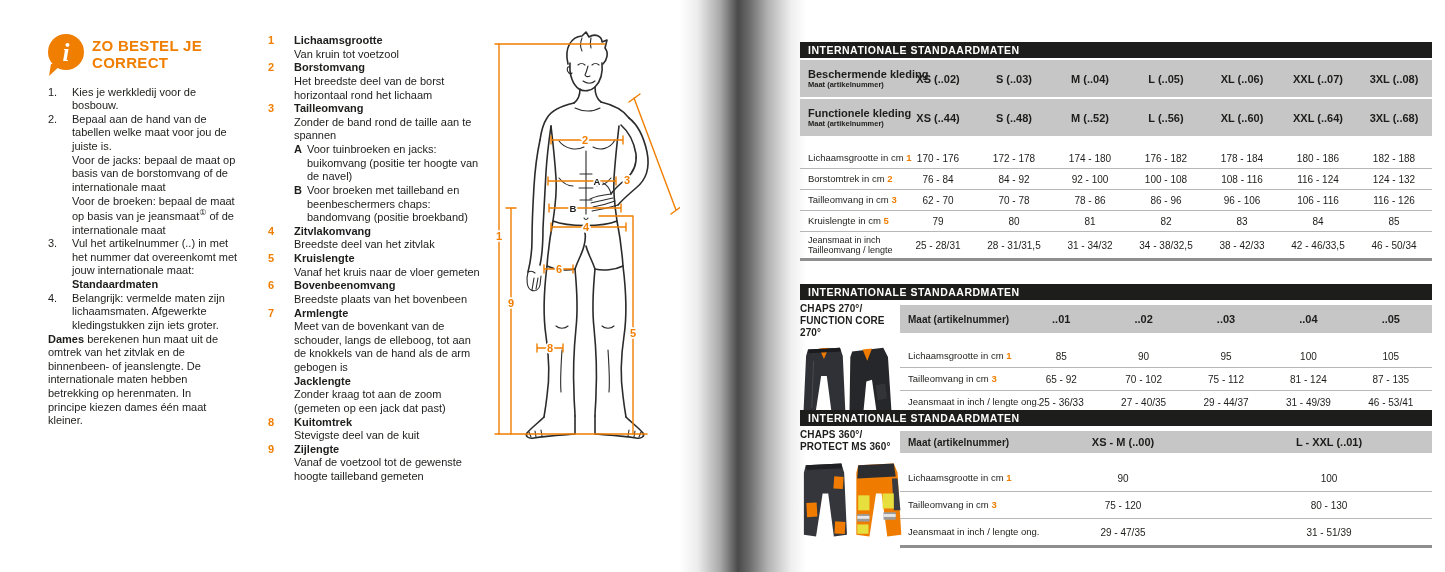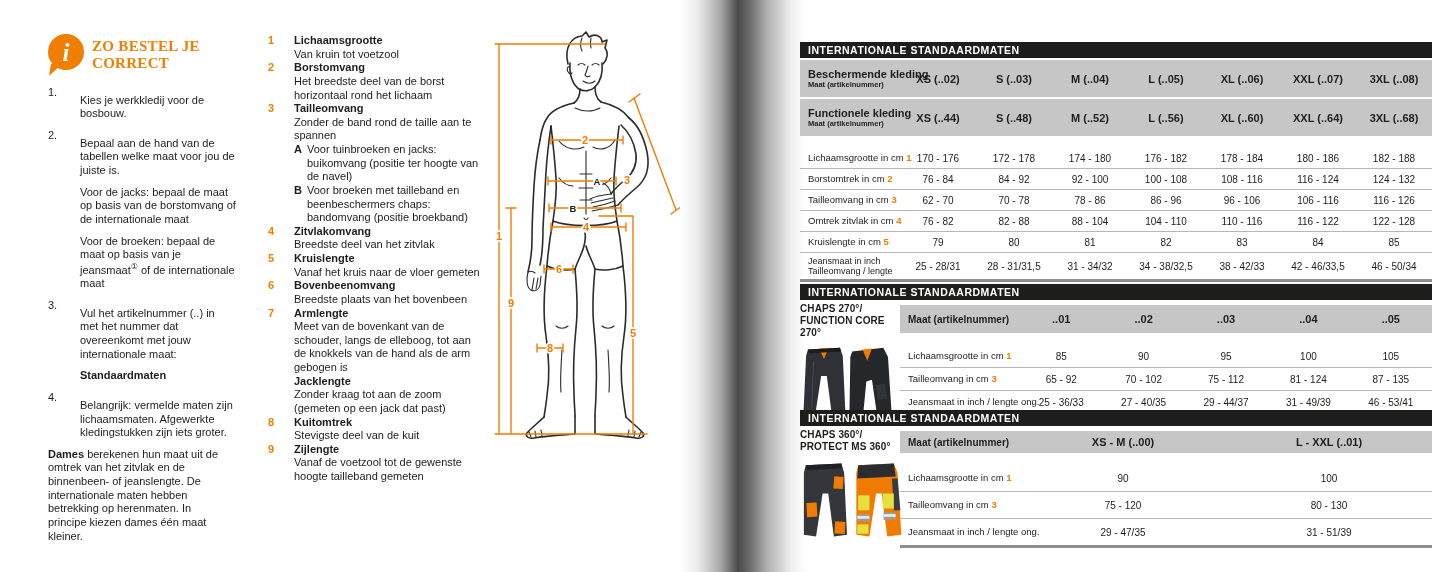--- a/index.html
+++ b/index.html
@@ -11,25 +11,25 @@
     background:linear-gradient(90deg,#ffffff 0%,#ececec 14%,#a8a8a8 32%,#4a4a4a 46%,#6b6b6b 55%,#b3b3b3 70%,#eeeeee 88%,#ffffff 100%);}
 
   
   .left-col{position:absolute;left:48px;top:34px;width:196px;}
   .info-head{display:flex;gap:8px;margin-bottom:14px;}
   .info-icon{position:relative;flex:0 0 36px;width:36px;height:36px;background:#f07e00;border-radius:50%;}
   .info-icon::after{content:"";position:absolute;left:1px;bottom:-6px;width:13px;height:12px;background:#f07e00;
     clip-path:polygon(0 100%,100% 0,15% 0);}
   .info-glyph{position:absolute;left:0;top:1px;width:36px;height:36px;display:flex;align-items:center;justify-content:center;
     color:#fff;font-family:"Liberation Serif",serif;font-style:italic;font-weight:bold;font-size:25px;}
-  .info-title{font-size:15px;font-weight:bold;color:#f07e00;line-height:1.12;letter-spacing:.3px;padding-top:4px;font-family:Liberation Serif, serif;}
+  .info-title{font-size:15px;font-weight:bold;color:#f07e00;line-height:1.12;letter-spacing:.3px;padding-top:4px;}
   .step{display:flex;font-size:11px;line-height:1.24;}
   .step-num{flex:0 0 24px;}
   .step-body{flex:1;}
-  .step-body p{margin:8px;}
+  .step-body p{margin:0;}
   .bold{font-weight:bold;}
   sup{font-size:8px;}
   .dames{font-size:11px;line-height:1.24;width:184px;}
 
   
   .mid-col{position:absolute;left:268px;top:34px;width:212px;}
   .m-item{display:flex;font-size:11px;line-height:1.24;}
   .m-num{flex:0 0 26px;color:#f07e00;font-weight:bold;}
   .m-body{flex:1;}
   .m-title{font-weight:bold;}
@@ -344,32 +344,20 @@
           <div class="cell-val row-val">62 - 70</div>
           <div class="cell-val row-val">70 - 78</div>
           <div class="cell-val row-val">78 - 86</div>
           <div class="cell-val row-val">86 - 96</div>
           <div class="cell-val row-val">96 - 106</div>
           <div class="cell-val row-val">106 - 116</div>
           <div class="cell-val row-val">116 - 126</div>
         </div>
         <div class="data-row">
           <div class="cell-label row-label">
-            <div class="row-label-line"><span>Omtrek zitvlak in cm</span><span class="row-num">&nbsp;4</span></div>
-          </div>
-          <div class="cell-val row-val">76 - 82</div>
-          <div class="cell-val row-val">82 - 88</div>
-          <div class="cell-val row-val">88 - 104</div>
-          <div class="cell-val row-val">104 - 110</div>
-          <div class="cell-val row-val">110 - 116</div>
-          <div class="cell-val row-val">116 - 122</div>
-          <div class="cell-val row-val">122 - 128</div>
-        </div>
-        <div class="data-row">
-          <div class="cell-label row-label">
             <div class="row-label-line"><span>Kruislengte in cm</span><span class="row-num">&nbsp;5</span></div>
           </div>
           <div class="cell-val row-val">79</div>
           <div class="cell-val row-val">80</div>
           <div class="cell-val row-val">81</div>
           <div class="cell-val row-val">82</div>
           <div class="cell-val row-val">83</div>
           <div class="cell-val row-val">84</div>
           <div class="cell-val row-val">85</div>
         </div>

